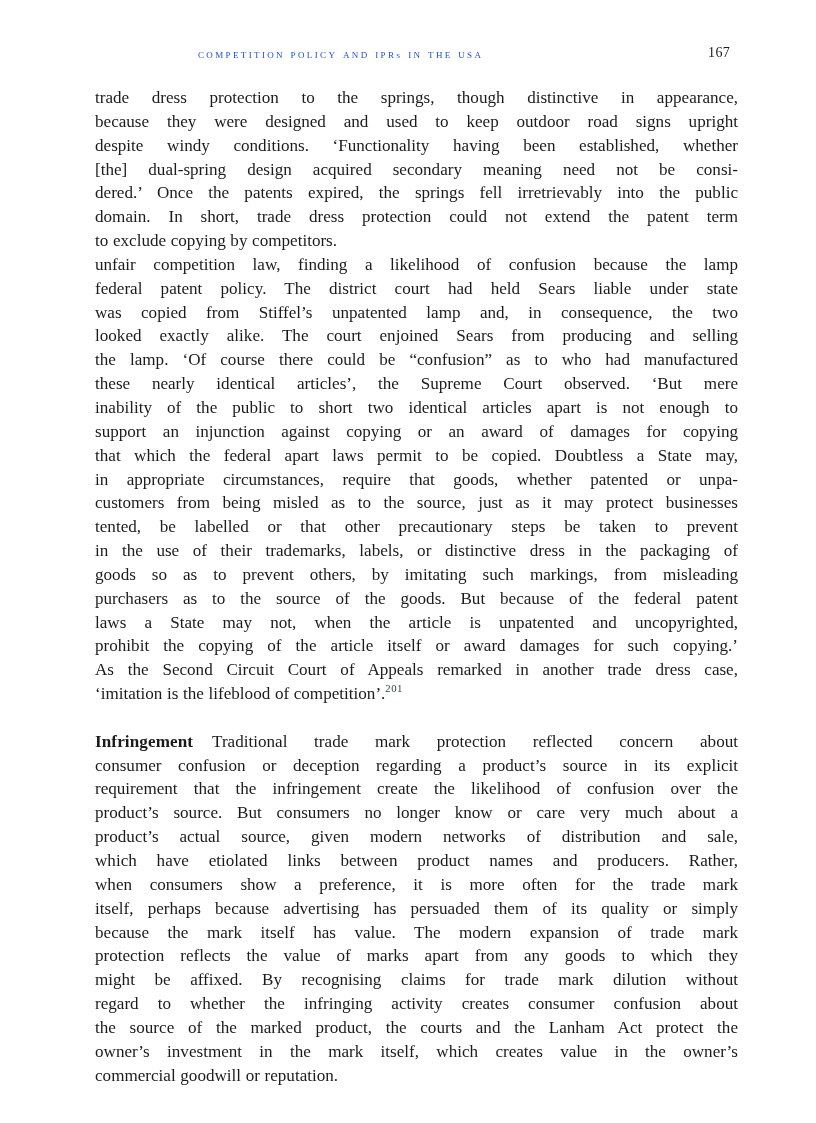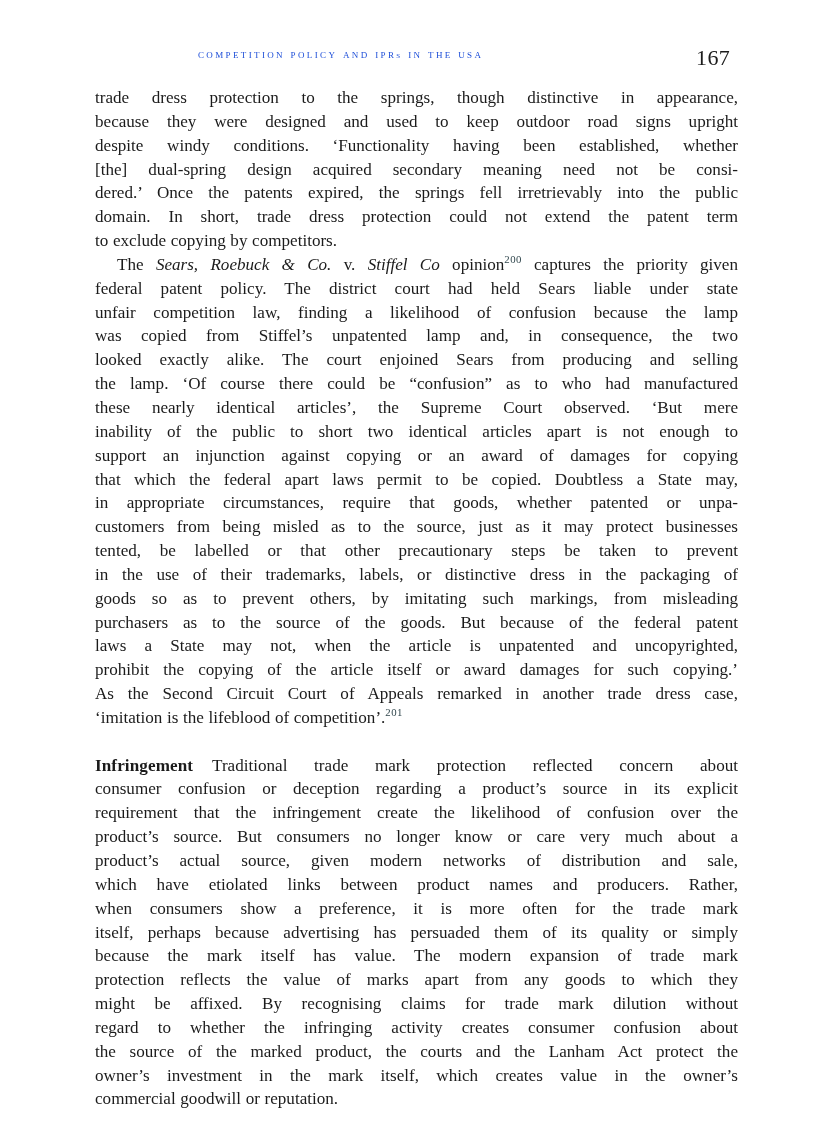--- a/index.html
+++ b/index.html
@@ -43,21 +43,21 @@
     font-variant: small-caps;
     text-transform: lowercase;
     white-space: nowrap;
     margin-left: 111px;
     font-weight: 400;
   }
   .rh-folio {
     position: absolute;
     right: 0;
     top: -1px;
-    font-size: 22px;
+    font-size: 14px;
     letter-spacing: 0.3px;
     color: #1c1c1c;
     white-space: nowrap;
   }
 
   
   .textblock {
     position: absolute;
     left: 87px;
     top: 86px;
@@ -119,23 +119,22 @@
       <span class="ln">trade dress protection to the springs, though distinctive in appearance,</span>
       <span class="ln">because they were designed and used to keep outdoor road signs upright</span>
       <span class="ln">despite windy conditions. ‘Functionality having been established, whether</span>
       <span class="ln">[the] dual-spring design acquired secondary meaning need not be consi-</span>
       <span class="ln">dered.’ Once the patents expired, the springs fell irretrievably into the public</span>
       <span class="ln">domain. In short, trade dress protection could not extend the patent term</span>
       <span class="ln last">to exclude copying by competitors.</span>
     </p>
 
     <p class="body">
-      <span class="ln"><span style="display:inline-block;width:22px"></span><span>The </span><i class="case">Sears, Roebuck &amp; Co.</i><span> v. </span><i class="case">Stiffel Co</i><span> opinion</span><sup class="fn">200</sup><span> captures the priority given</span></span>
+      <span class="ln">unfair competition law, finding a likelihood of confusion because the lamp</span>
       <span class="ln">federal patent policy. The district court had held Sears liable under state</span>
-      <span class="ln">unfair competition law, finding a likelihood of confusion because the lamp</span>
       <span class="ln">was copied from Stiffel’s unpatented lamp and, in consequence, the two</span>
       <span class="ln">looked exactly alike. The court enjoined Sears from producing and selling</span>
       <span class="ln">the lamp. ‘Of course there could be “confusion” as to who had manufactured</span>
       <span class="ln">these nearly identical articles’, the Supreme Court observed. ‘But mere</span>
       <span class="ln">inability of the public to short two identical articles apart is not enough to</span>
       <span class="ln">support an injunction against copying or an award of damages for copying</span>
       <span class="ln">that which the federal apart laws permit to be copied. Doubtless a State may,</span>
       <span class="ln">in appropriate circumstances, require that goods, whether patented or unpa-</span>
       <span class="ln">customers from being misled as to the source, just as it may protect businesses</span>
       <span class="ln">tented, be labelled or that other precautionary steps be taken to prevent</span>

